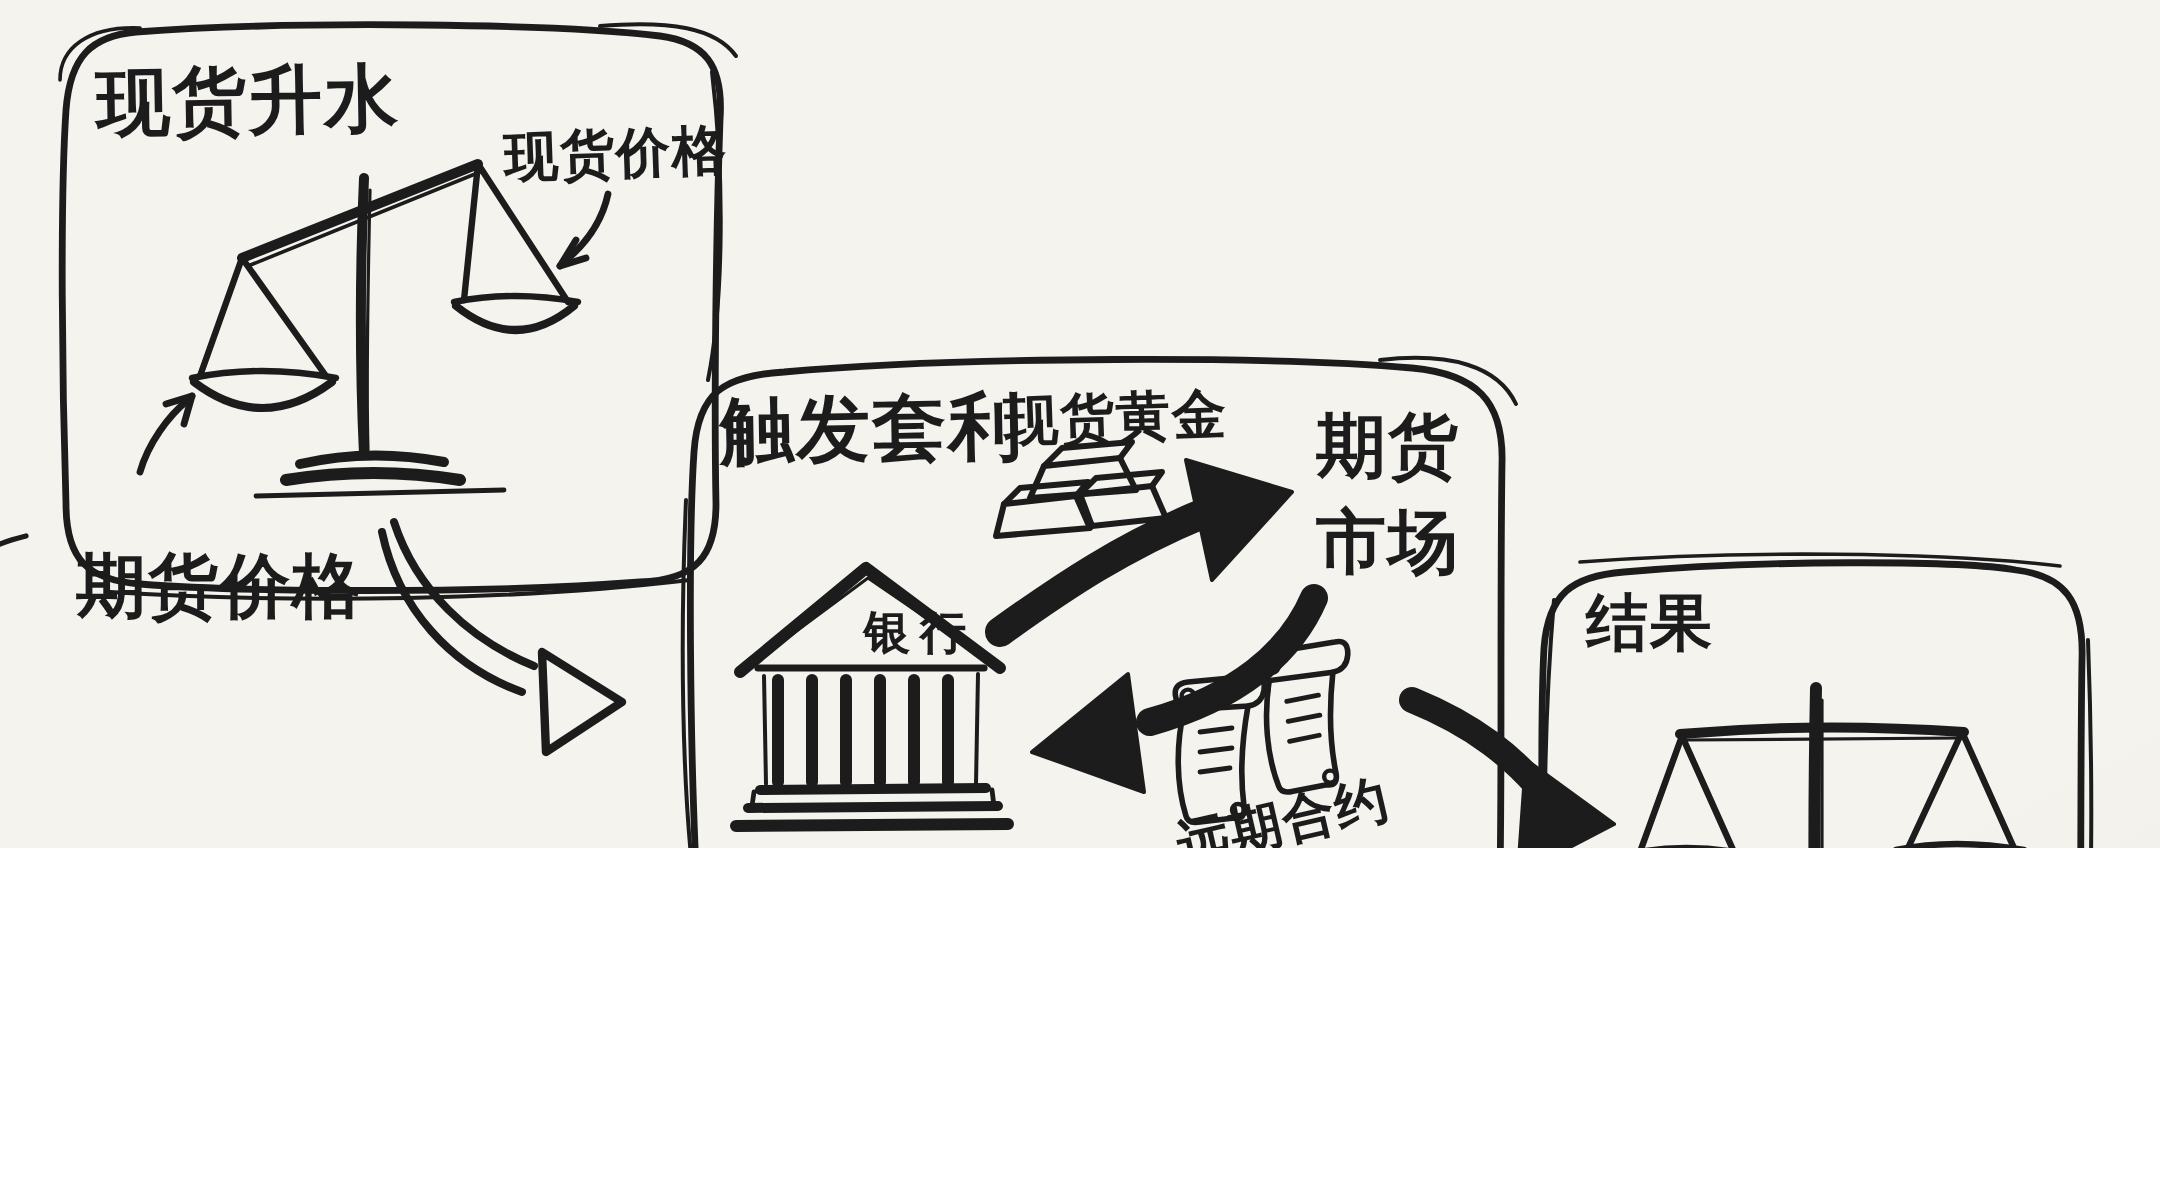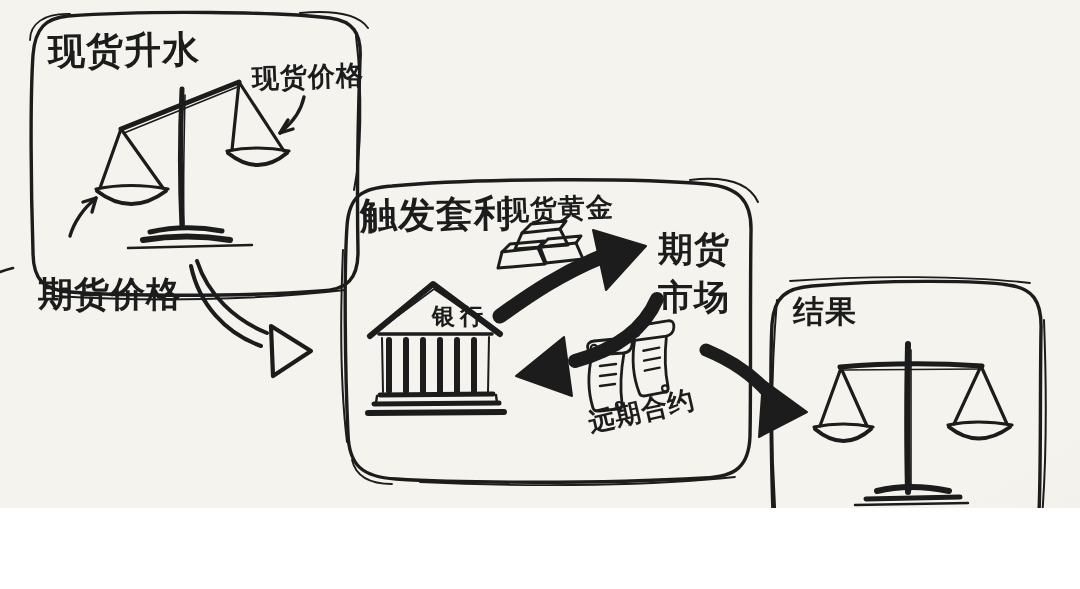--- a/index.html
+++ b/index.html
@@ -1,36 +1,36 @@
 <!DOCTYPE html>
 <html><head>
 <meta charset="utf-8">
 <style>
   html,body{margin:0;padding:0;background:#ffffff;}
   .canvas{
-    position:relative;width:1080px;height:508px;overflow:hidden;
+    position:relative;width:1080px;height:424px;overflow:hidden;
     background:radial-gradient(120% 150% at 45% 35%, #f4f3ee 55%, #ebe9e2 100%);
     font-family:"Liberation Sans","DejaVu Sans",sans-serif;
   }
   svg.art{position:absolute;left:0;top:0;width:1080px;height:589px;}
   .ink path, .ink circle{stroke:#1c1c1c;fill:none;stroke-linecap:round;stroke-linejoin:round;}
   .fillink polygon{fill:#1c1c1c;stroke:#1c1c1c;stroke-width:2;stroke-linejoin:round;}
   .fillink path{stroke:#1c1c1c;fill:none;stroke-linecap:round;}
   .wm-icon path{fill:#8f8f8f;stroke:none;}
   .wm-icon circle.eye{fill:#f2f1ec;stroke:none;}
   .lbl{
     position:absolute;color:#1c1c1c;font-weight:700;white-space:nowrap;
     letter-spacing:1px;line-height:1.15;
   }
   .t-p1-title{left:48px;top:30px;font-size:37px;transform:rotate(-1deg);}
   .t-p1-spot{left:252px;top:62px;font-size:27px;transform:rotate(-2deg);}
   .t-p1-fut{left:38px;top:238px;font-size:35px;margin-top:36px;}
   .t-p2-title{left:360px;top:194px;font-size:37px;transform:rotate(-1deg);}
   .t-p2-gold{left:502px;top:194px;font-size:27px;transform:rotate(-2deg);}
-  .t-p2-market{left:658px;top:200px;font-size:35px;width:78px;white-space:normal;word-break:break-all;line-height:1.38;margin-top:25px;}
+  .t-p2-market{left:658px;top:200px;font-size:35px;width:78px;white-space:normal;word-break:break-all;line-height:1.38;}
   .t-p2-bank{left:432px;top:303px;font-size:23px;letter-spacing:5px;}
   .t-p2-contract{left:589px;top:409px;font-size:26px;transform:rotate(-13deg);transform-origin:left center;}
   .t-p3-title{left:793px;top:294px;font-size:31px;}
   .t-p3-spread{left:819px;top:510px;font-size:35px;}
   .wm{mix-blend-mode:multiply;}
   .wm-text{left:797px;top:534px;font-size:34px;font-weight:700;color:rgba(142,142,142,0.72);letter-spacing:0;margin-left:41px;}
 </style>
 </head>
 <body>
 

